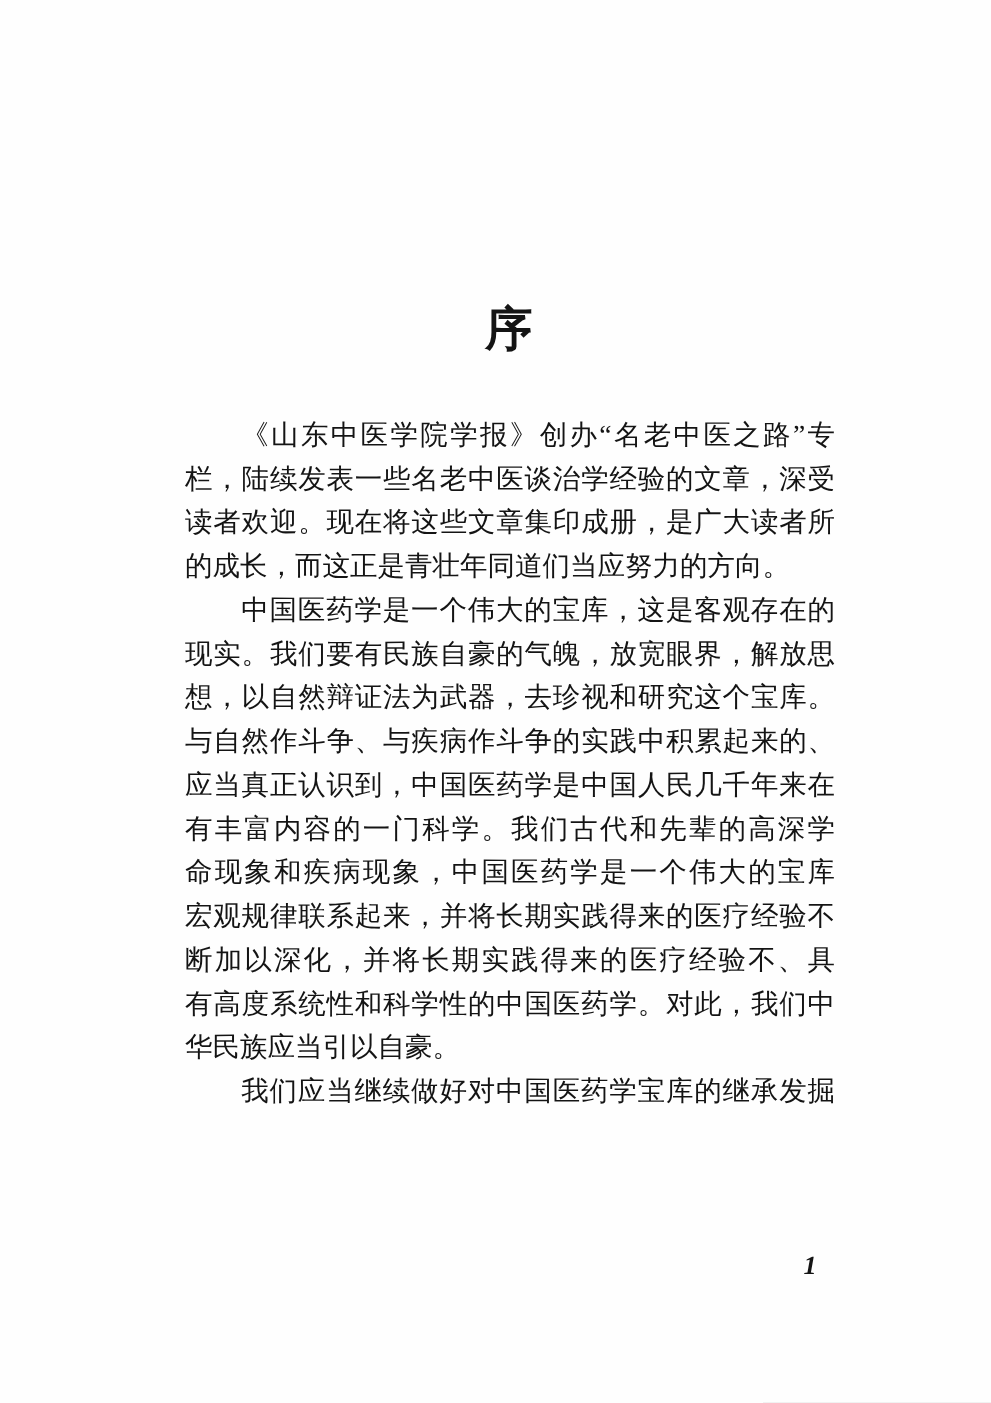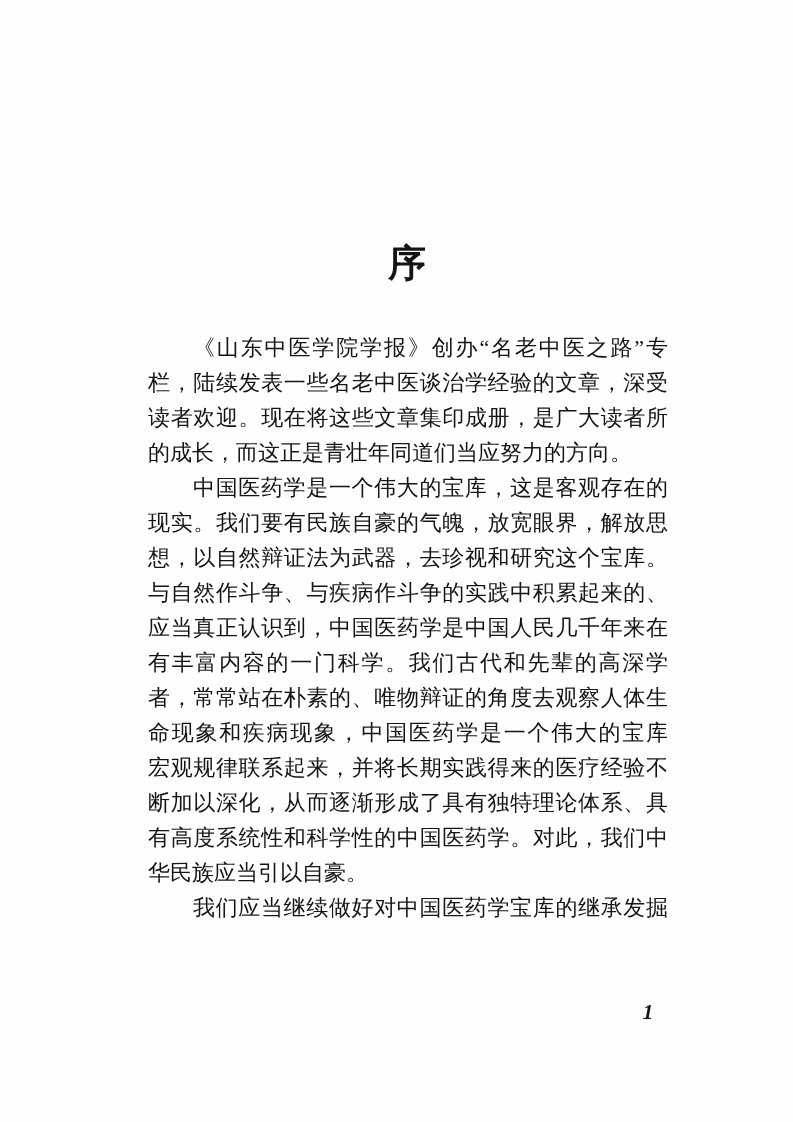--- a/index.html
+++ b/index.html
@@ -71,24 +71,23 @@
     <div class="line indent">《山东中医学院学报》创办“名老中医之路”专</div>
     <div class="line">栏，陆续发表一些名老中医谈治学经验的文章，深受</div>
     <div class="line">读者欢迎。现在将这些文章集印成册，是广大读者所</div>
     <div class="line short">的成长，而这正是青壮年同道们当应努力的方向。</div>
     <div class="line indent">中国医药学是一个伟大的宝库，这是客观存在的</div>
     <div class="line">现实。我们要有民族自豪的气魄，放宽眼界，解放思</div>
     <div class="line">想，以自然辩证法为武器，去珍视和研究这个宝库。</div>
     <div class="line">与自然作斗争、与疾病作斗争的实践中积累起来的、</div>
     <div class="line">应当真正认识到，中国医药学是中国人民几千年来在</div>
     <div class="line">有丰富内容的一门科学。我们古代和先辈的高深学</div>
-    <div class="line">者，常常站在朴素的、唯物辩证的角度去观察人体生</div>
     <div class="line">命现象和疾病现象，中国医药学是一个伟大的宝库</div>
     <div class="line">宏观规律联系起来，并将长期实践得来的医疗经验不</div>
-    <div class="line">断加以深化，从而逐渐形成了具有独特理论体系、具</div>
+    <div class="line">断加以深化，并将长期实践得来的医疗经验不、具</div>
     <div class="line">有高度系统性和科学性的中国医药学。对此，我们中</div>
     <div class="line short">华民族应当引以自豪。</div>
     <div class="line indent">我们应当继续做好对中国医药学宝库的继承发掘</div>
   </div>
 
   <div class="page-number">1</div>
 
 </div>
 
 </body></html>

